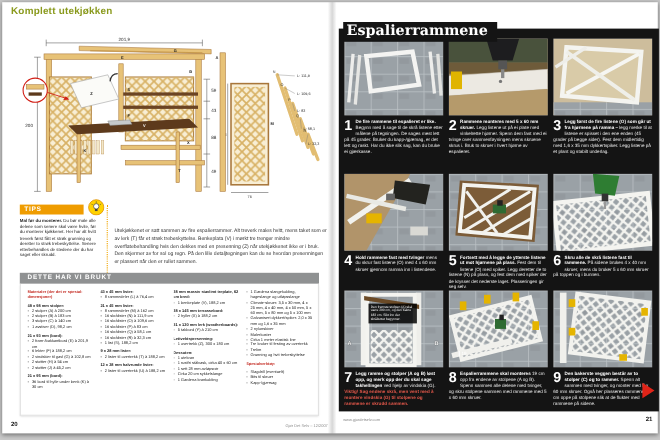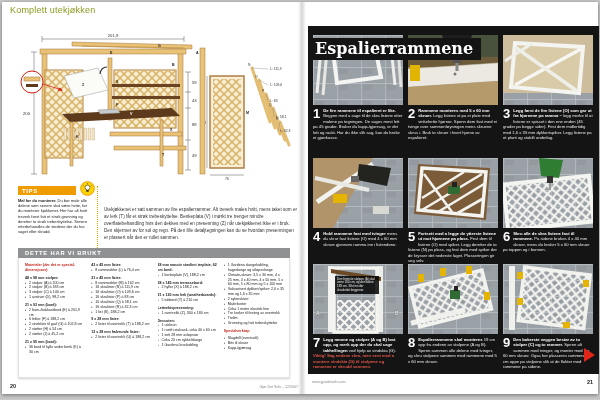--- a/index.html
+++ b/index.html
@@ -2,21 +2,21 @@
 <html><head>
 <meta charset="utf-8">
 <style>
   *{margin:0;padding:0;box-sizing:border-box}
   html,body{width:600px;height:400px}
   body{background:#c9c9c9;font-family:"Liberation Sans",sans-serif;position:relative;overflow:hidden}
   .spread{position:absolute;left:2px;top:2px;width:596px;height:392px;background:#fff;box-shadow:0 1px 4px rgba(0,0,0,.45)}
   .divider{position:absolute;left:296px;top:0;width:8px;height:392px;background:linear-gradient(90deg,rgba(0,0,0,0),rgba(0,0,0,.16),rgba(0,0,0,0))}
 
   
-  .mag-header{position:absolute;left:8px;top:3px;font-size:9px;font-weight:normal;color:#8a9a1d;letter-spacing:.2px}
+  .mag-header{position:absolute;left:8px;top:3px;font-size:9px;font-weight:bold;color:#8a9a1d;letter-spacing:.2px}
   .diagram{position:absolute;left:10px;top:16px;width:288px;height:172px}
   .diagram text{font-family:"Liberation Sans",sans-serif}
   .dim{font-size:4.2px;fill:#333}
   .dimsm{font-size:3.4px;fill:#333}
   .plet{font-size:3.6px;font-weight:bold;fill:#222}
   .wood{fill:#e7c277;stroke:#a8763a;stroke-width:.5}
 
   .tips{position:absolute;left:16px;top:184px;width:80px;height:66px;border-right:1px dotted #f0a500;padding-right:5px}
   .tips-bar{width:58px;background:#ef9c00;color:#fff;font-weight:bold;font-size:6px;padding:1.5px 4px;letter-spacing:.6px}
   .tips-bulb{position:absolute;right:2px;top:-5px;width:15px;height:15px}
@@ -30,21 +30,21 @@
   .mcol{flex:1;font-size:3.6px;line-height:1.35;color:#1a1a1a;overflow:hidden}
   .mred{color:#c2251c;font-weight:bold;margin-bottom:2px}
   .mh{font-weight:bold;margin-top:3px}
   .mi{padding-left:4px;position:relative}
   .mi::before{content:"▪";position:absolute;left:0;top:0;font-size:3.2px}
   .foot-pageno-l{position:absolute;left:8px;top:381px;font-size:5.5px;font-weight:bold;color:#222}
   .foot-issue{position:absolute;left:210px;top:383px;width:86px;text-align:right;font-size:3.6px;color:#888}
 
   
   .rp-dark{position:absolute;left:306px;top:24px;width:291px;height:348px;background:#141414}
-  .steps-title{position:absolute;left:310px;top:36px;background:#141414;color:#fff;font-family:"DejaVu Serif",serif;font-weight:bold;font-size:16px;padding:1px 8px 2px 3px;z-index:5}
+  .steps-title{position:absolute;left:310px;top:18px;background:#141414;color:#fff;font-family:"DejaVu Serif",serif;font-weight:bold;font-size:13px;padding:1px 8px 2px 3px;z-index:5}
   .step-photo{position:absolute;width:90px;height:70px;overflow:hidden;background:#777}
   .step-photo svg{display:block;width:90px;height:70px}
   .cap{position:absolute;width:90px;color:#ececec;font-size:4.2px;line-height:1.3}
   .cap .num{float:left;font-size:13px;font-weight:800;line-height:10px;margin:1px 3px 0 0;color:#fff}
   .cap b{color:#fff}
   .cap .imp{color:#e2574a;font-weight:bold}
   .inset{position:absolute;left:22px;top:12px;width:44px;background:rgba(0,0,0,.84);color:#eee;font-size:3px;line-height:1.25;padding:1.5px 2px}
   .photo-letter{position:absolute;color:#fff;font-weight:bold;font-size:5px;text-shadow:0 0 1px #000}
   .photo-dim{position:absolute;left:9px;top:55px;color:#fff;font-size:4.2px;border-left:.6px solid #fff;padding-left:1.5px}
   .red-arrow{position:absolute;left:582px;top:346px;width:0;height:0;border-left:11px solid #e02418;border-top:7px solid transparent;border-bottom:7px solid transparent}

